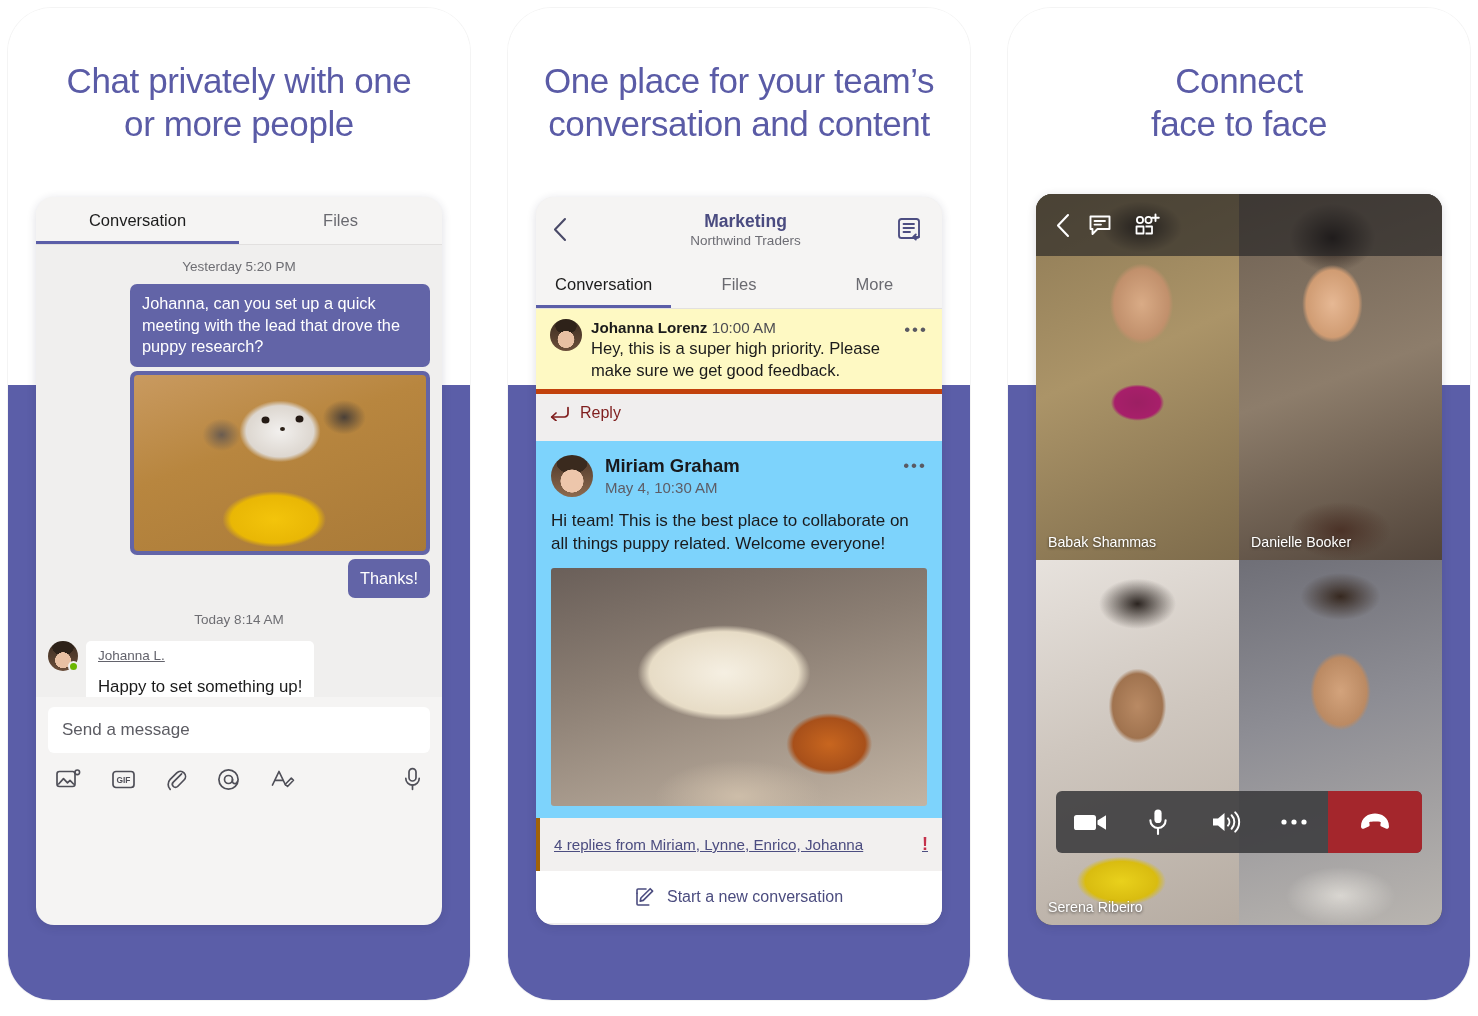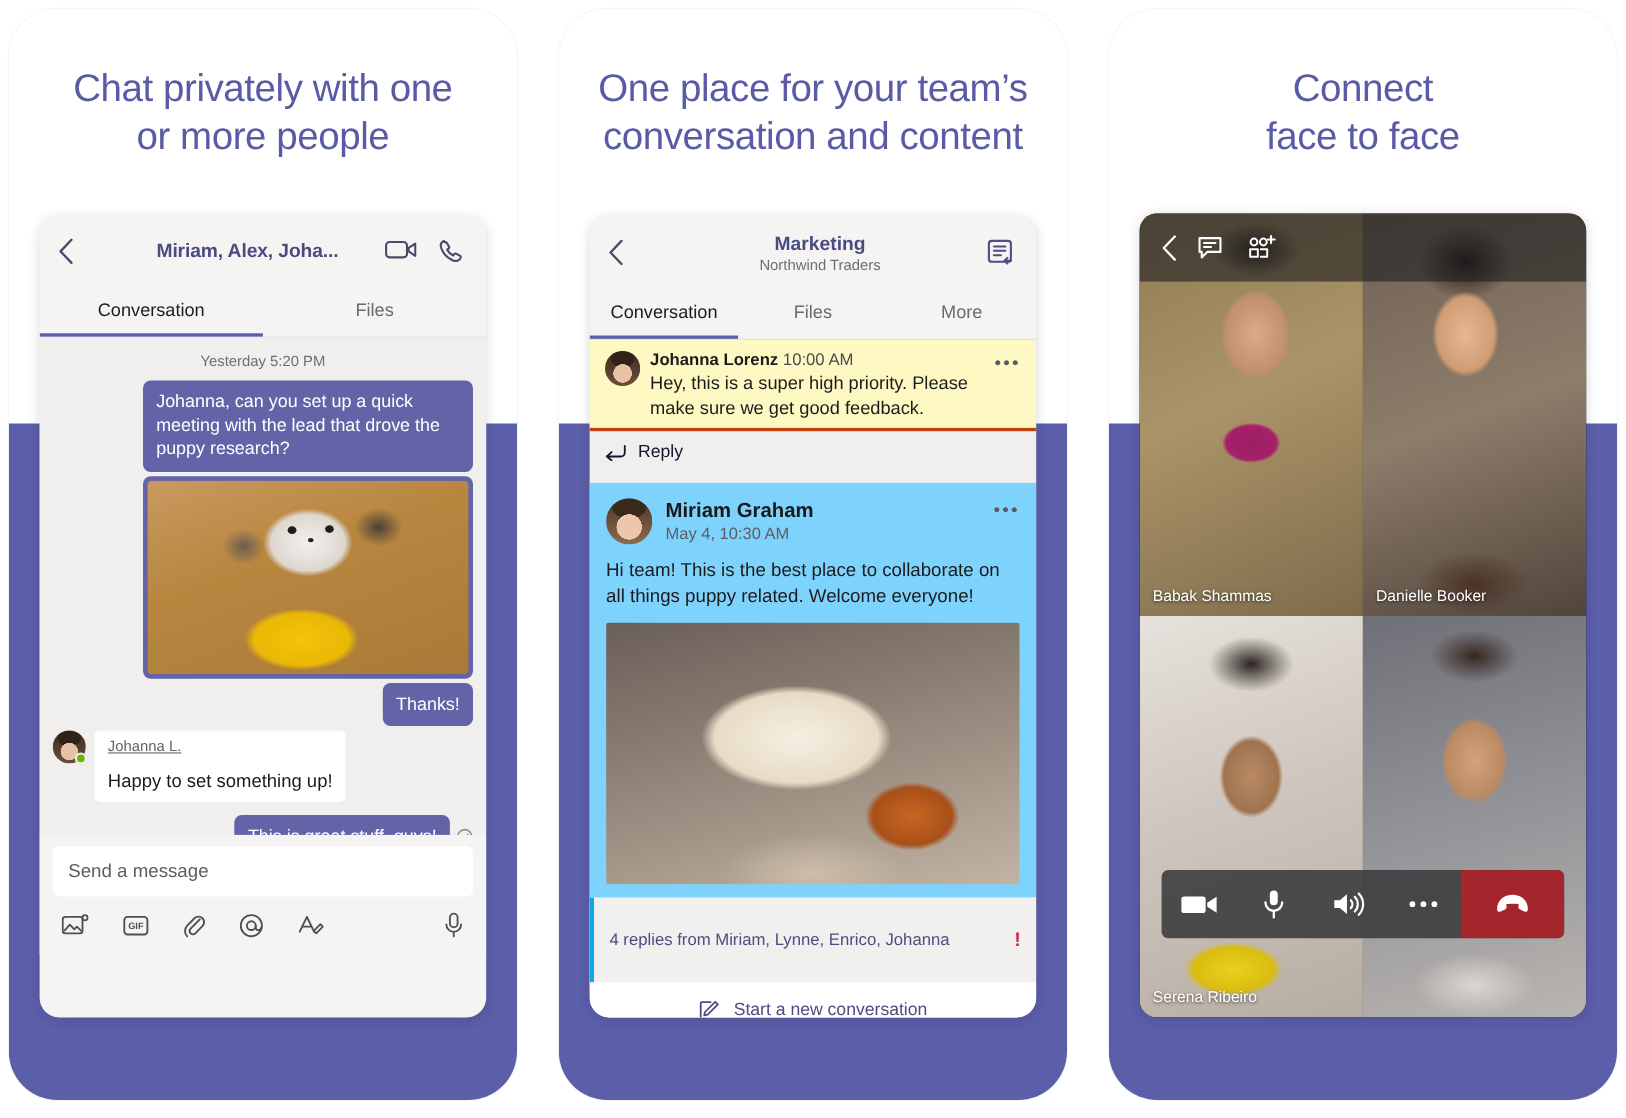--- a/index.html
+++ b/index.html
@@ -174,22 +174,22 @@
 
   .post { background: #fef9c3; padding: 10px 14px 8px; }
   .post-head { display: flex; align-items: flex-start; gap: 9px; }
   .post-meta { flex: 1; }
   .post-name-line { font-size: 15.2px; color: #4c4c52; }
   .post-name-line b { color: #1b1b1b; font-weight: 700; }
   .ellipsis-btn { color: #5a5a63; letter-spacing: 2px; font-size: 17px; line-height: 1; padding-top: 2px; }
   .post-text { font-size: 16.6px; color: #1b1b1b; line-height: 1.3; margin-top: 2px; }
   .reply-row {
     display: flex; align-items: center; gap: 11px;
-    padding: 10px 14px; border-top: 3px solid #c2410c;
-    font-size: 16px; color: #0f172a;
+    padding: 10px 14px; border-top: 5px solid #c2410c;
+    font-size: 16px; color: #7f1d1d;
   }
 
   .post-card { background: #7dd3fc; margin-top: 9px; padding: 14px 15px 12px; }
   .post-card .post-name { font-size: 18.5px; font-weight: 700; color: #19191c; }
   .post-card .post-date { font-size: 15px; color: #5d5d66; margin-top: 2px; }
   .post-card .post-body { font-size: 17px; color: #1a1a1c; line-height: 1.32; margin-top: 13px; }
   .avatar-lg {
     width: 42px; height: 42px; border-radius: 50%; flex: 0 0 42px;
     background:
       radial-gradient(circle at 50% 62%, #edc6ab 0 34%, rgba(237,198,171,0) 35%),
@@ -201,23 +201,23 @@
     width: 100%; height: 238px; margin-top: 13px; border-radius: 3px;
     background:
       radial-gradient(ellipse 120px 66px at 46% 44%, #f5efe2 0%, #e7dcc6 62%, rgba(231,220,198,0) 72%),
       radial-gradient(ellipse 58px 42px at 74% 74%, #c8661f 0%, #a8501a 62%, rgba(168,80,26,0) 74%),
       radial-gradient(ellipse 120px 52px at 50% 96%, #cdbda9 0%, rgba(205,189,169,0) 70%),
       linear-gradient(165deg, #6a5f59 0%, #8a7d72 38%, #c2b4a4 100%);
     position: relative; overflow: hidden;
   }
 
   .replies-bar {
-    background: #f2f0ef; border-left: 4px solid #0ea5e9;
-    display: flex; align-items: center; padding: 28px 14px;
-    font-size: 15.2px; color: #4c4d80;
+    background: #f2f0ef; border-left: 4px solid #a16207;
+    display: flex; align-items: center; padding: 16px 14px;
+    font-size: 15.2px; color: #4c4d80; text-decoration: underline;
   }
   .replies-bar .bang { margin-left: auto; color: #c4314b; font-weight: 700; font-size: 18px; }
   .new-convo {
     background: #ffffff; display: flex; align-items: center; justify-content: center;
     gap: 12px; padding: 16px 16px; font-size: 16px; color: #4b4c7f;
   }
 
   
   .meet-grid {
     position: absolute; inset: 0;
@@ -290,59 +290,39 @@
     <div class="band-white"></div>
     <div class="band-purple"></div>
 
     <div class="headline">
       <div>Chat privately with one</div>
       <div>or more people</div>
     </div>
 
     <div class="phone" id="phone-1">
 
-      <div class="chat-topbar">
-        <div class="back-chevron">
-          <svg width="15" height="25" viewBox="0 0 15 25">
-              <path d="M13 2 L3 12.5 L13 23" fill="none" stroke="currentColor" stroke-width="2.1" stroke-linecap="round" stroke-linejoin="round"></path>
-            </svg>
-        </div>
-        <div class="chat-title">Miriam, Alex, Joha...</div>
-        <div class="topbar-icons">
-          <span>
-            <svg width="29" height="20" viewBox="0 0 29 20">
-                <rect x="1" y="3" width="19" height="14" rx="3.2" fill="none" stroke="currentColor" stroke-width="1.9"></rect>
-                <path d="M21.5 8.4 L27.5 4.4 L27.5 15.6 L21.5 11.6 Z" fill="none" stroke="currentColor" stroke-width="1.9" stroke-linejoin="round"></path>
-              </svg>
-          </span>
-          <span>
-            <svg width="21" height="22" viewBox="0 0 21 22">
-                <path d="M4.5 2 C2 3.2 1 6 2.5 9.5 C4.5 14.2 8.5 18 13 19.8 C16.3 21 19 19.6 19.8 17.2 C20 16.4 19.6 15.8 18.9 15.4 L15.6 13.6 C15 13.3 14.4 13.5 14 14 L13 15.3 C11 14.3 8.6 12 7.5 10 L8.8 9 C9.3 8.6 9.5 8 9.2 7.4 L7.4 4.1 C7 3.3 6.3 3 5.5 3.2 Z" fill="none" stroke="currentColor" stroke-width="1.9" stroke-linejoin="round"></path>
-              </svg>
-          </span>
-        </div>
-      </div>
 
       <div class="tabs" id="tabs-1">
         <div class="tab active">Conversation</div>
         <div class="tab">Files</div>
         <div class="tab-underline"></div>
       </div>
 
       <div class="chat-body">
         <div class="day-divider">Yesterday 5:20 PM</div>
 
         <div class="stack-right">
           <div class="bubble out">Johanna, can you set up a quick meeting with the lead that drove the puppy research?</div>
           <div class="bubble img-bubble">
             <div class="photo-dog1"></div>
           </div>
           <div class="bubble out thanks">Thanks!</div>
         </div>
 
+        <div class="day-divider">Today 8:14 AM</div>
 
         <div class="inbound-row">
           <div class="avatar">
             <span class="presence"></span>
           </div>
           <div class="inbound-bubble">
             <div class="inbound-name">Johanna L.</div>
             <div class="inbound-text">Happy to set something up!</div>
           </div>
         </div>

